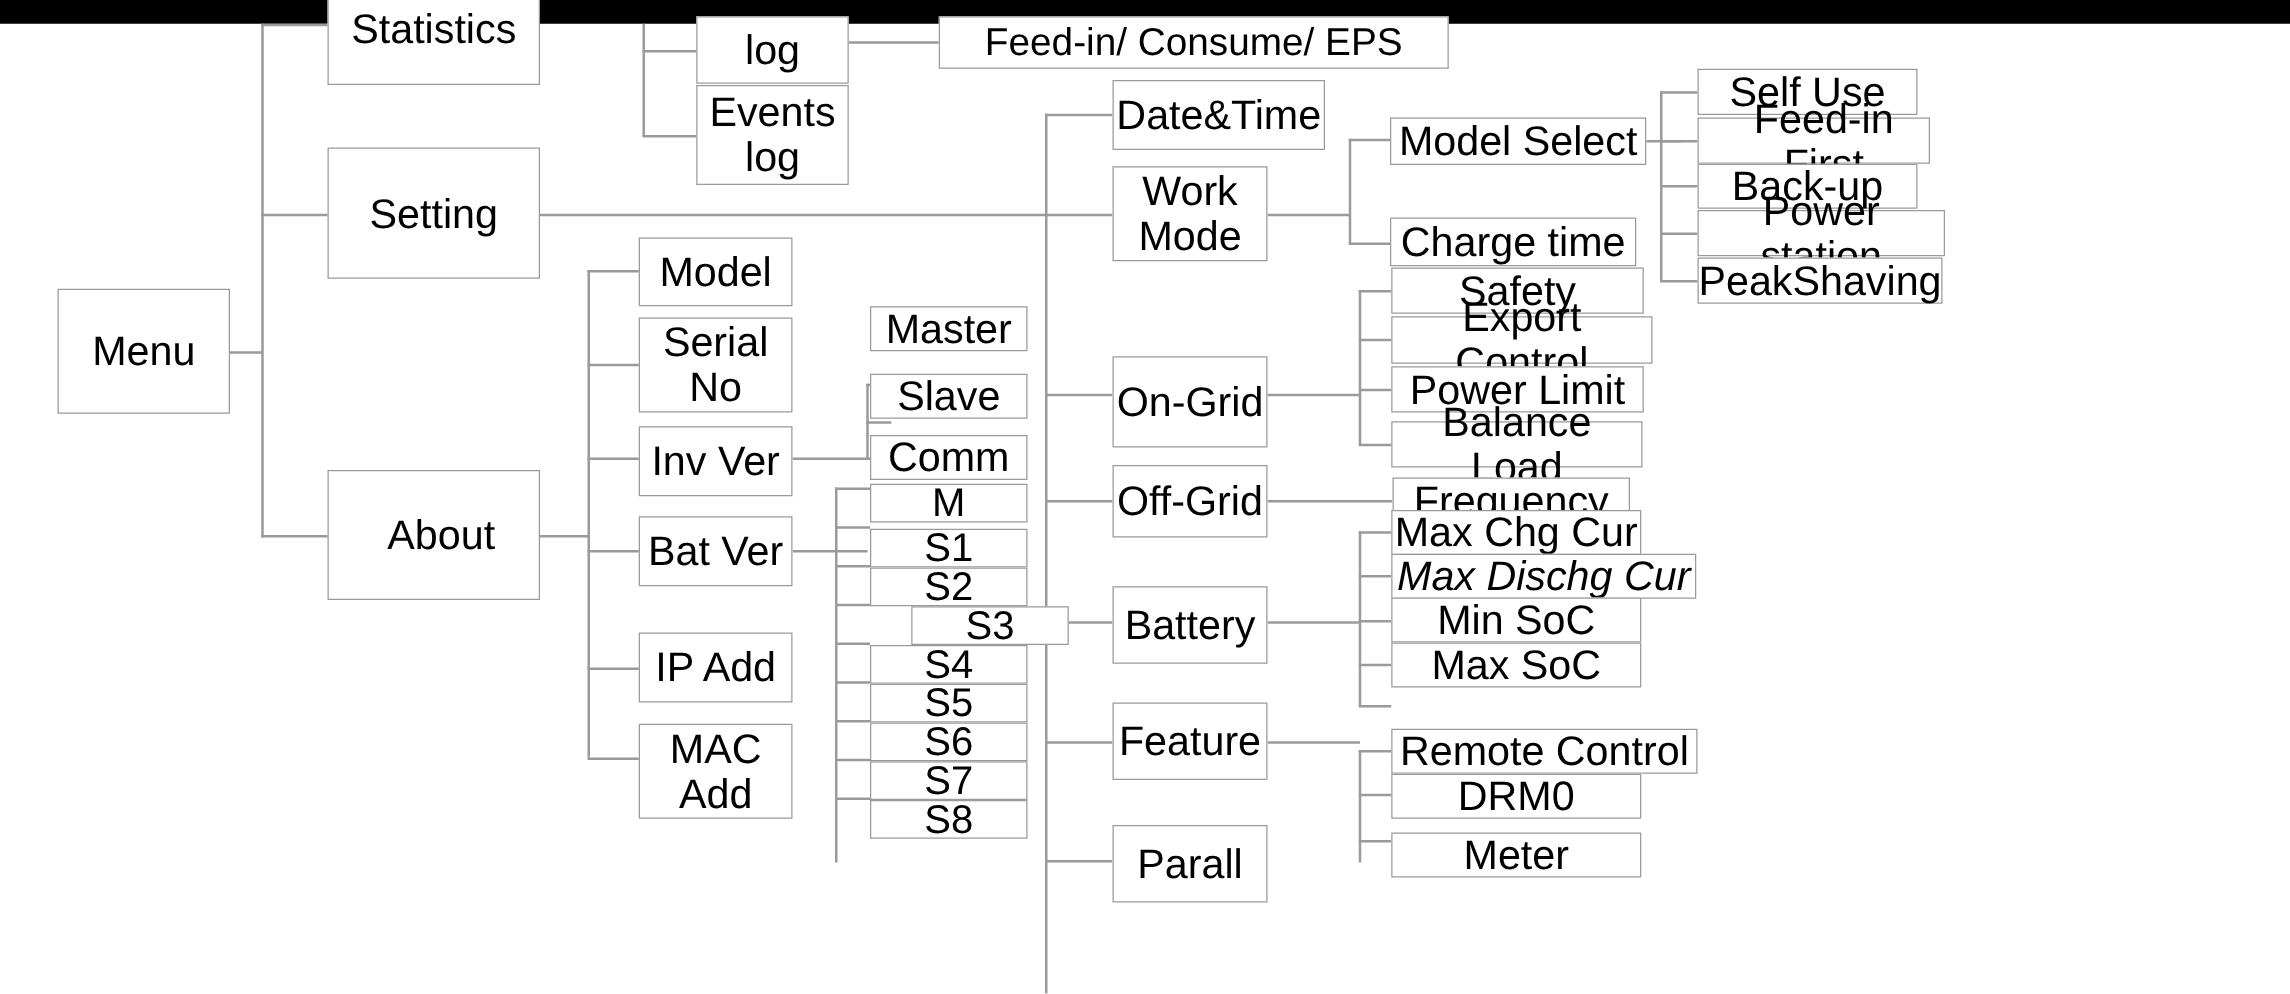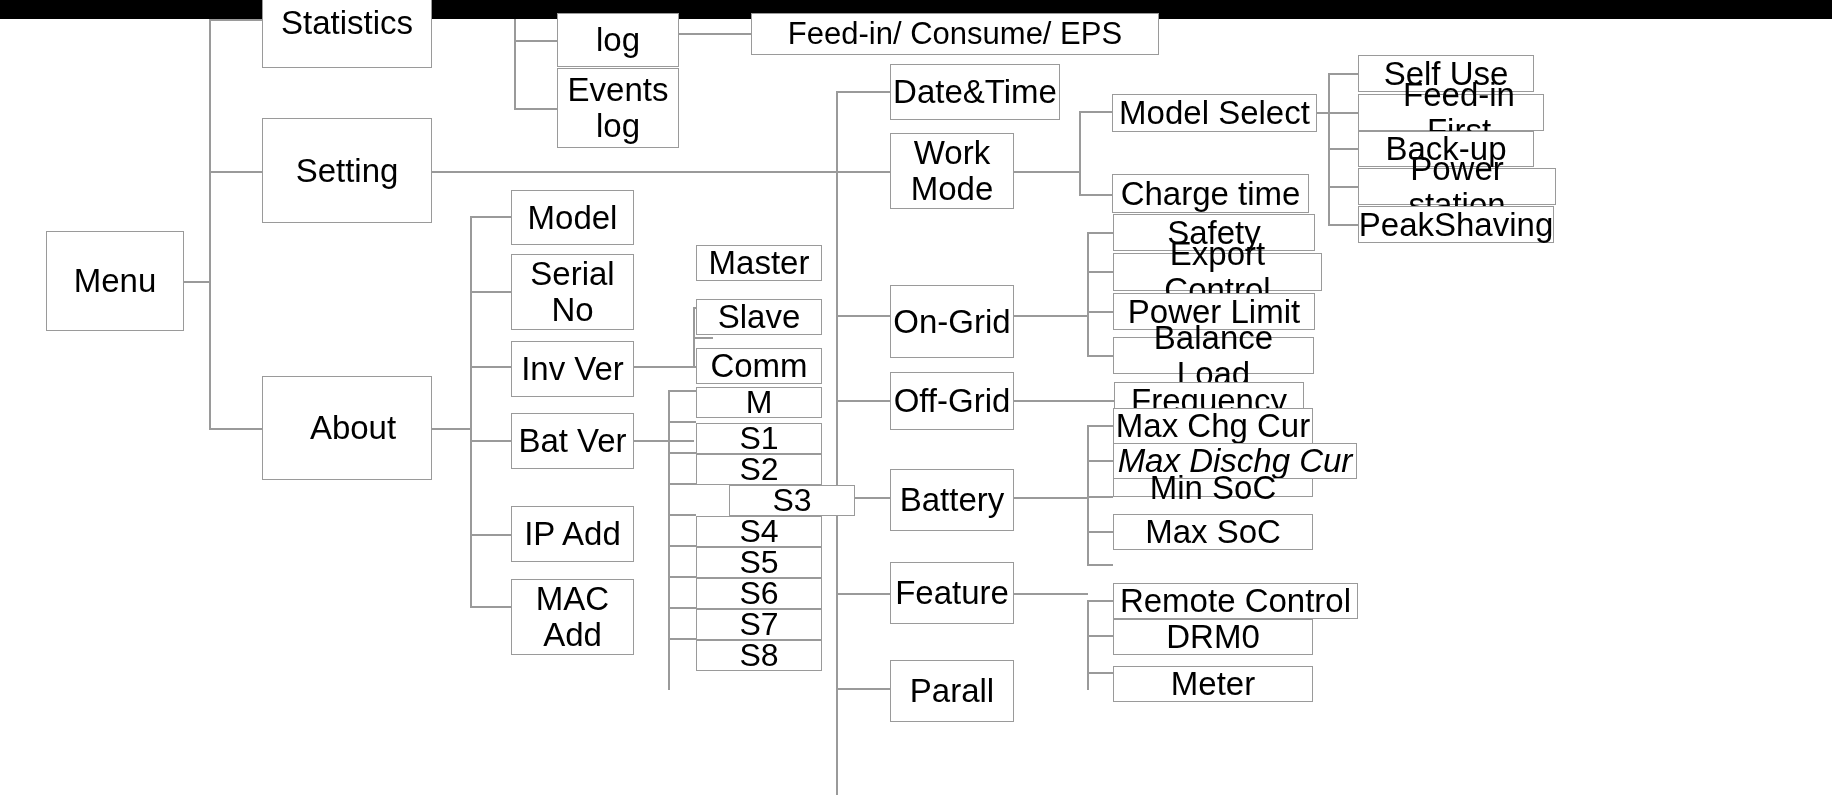--- a/index.html
+++ b/index.html
@@ -191,21 +191,21 @@
   <div class="node" style="left:1113px; top:293px; width:202px; height:37px;">Power Limit</div>
 
   <div class="node" style="left:1113px; top:337px; width:201px; height:37px;">Balance Load</div>
 
   <div class="node" style="left:1114px; top:382px; width:190px; height:37px;">Frequency</div>
 
   <div class="node" style="left:1113px; top:408px; width:200px; height:36px;">Max Chg Cur</div>
 
   <div class="node" style="left:1113px; top:443px; width:244px; height:36px;font-style:italic;">Max Dischg Cur</div>
 
-  <div class="node" style="left:1113px; top:478px; width:200px; height:19px;">Min SoC</div>
+  <div class="node" style="left:1113px; top:478px; width:200px; height:36px;">Min SoC</div>
 
   <div class="node" style="left:1113px; top:514px; width:200px; height:36px;">Max SoC</div>
 
 
   <div class="node" style="left:1113px; top:583px; width:245px; height:36px;">Remote Control</div>
 
   <div class="node" style="left:1113px; top:619px; width:200px; height:36px;">DRM0</div>
 
   <div class="node" style="left:1113px; top:666px; width:200px; height:36px;">Meter</div>
 

